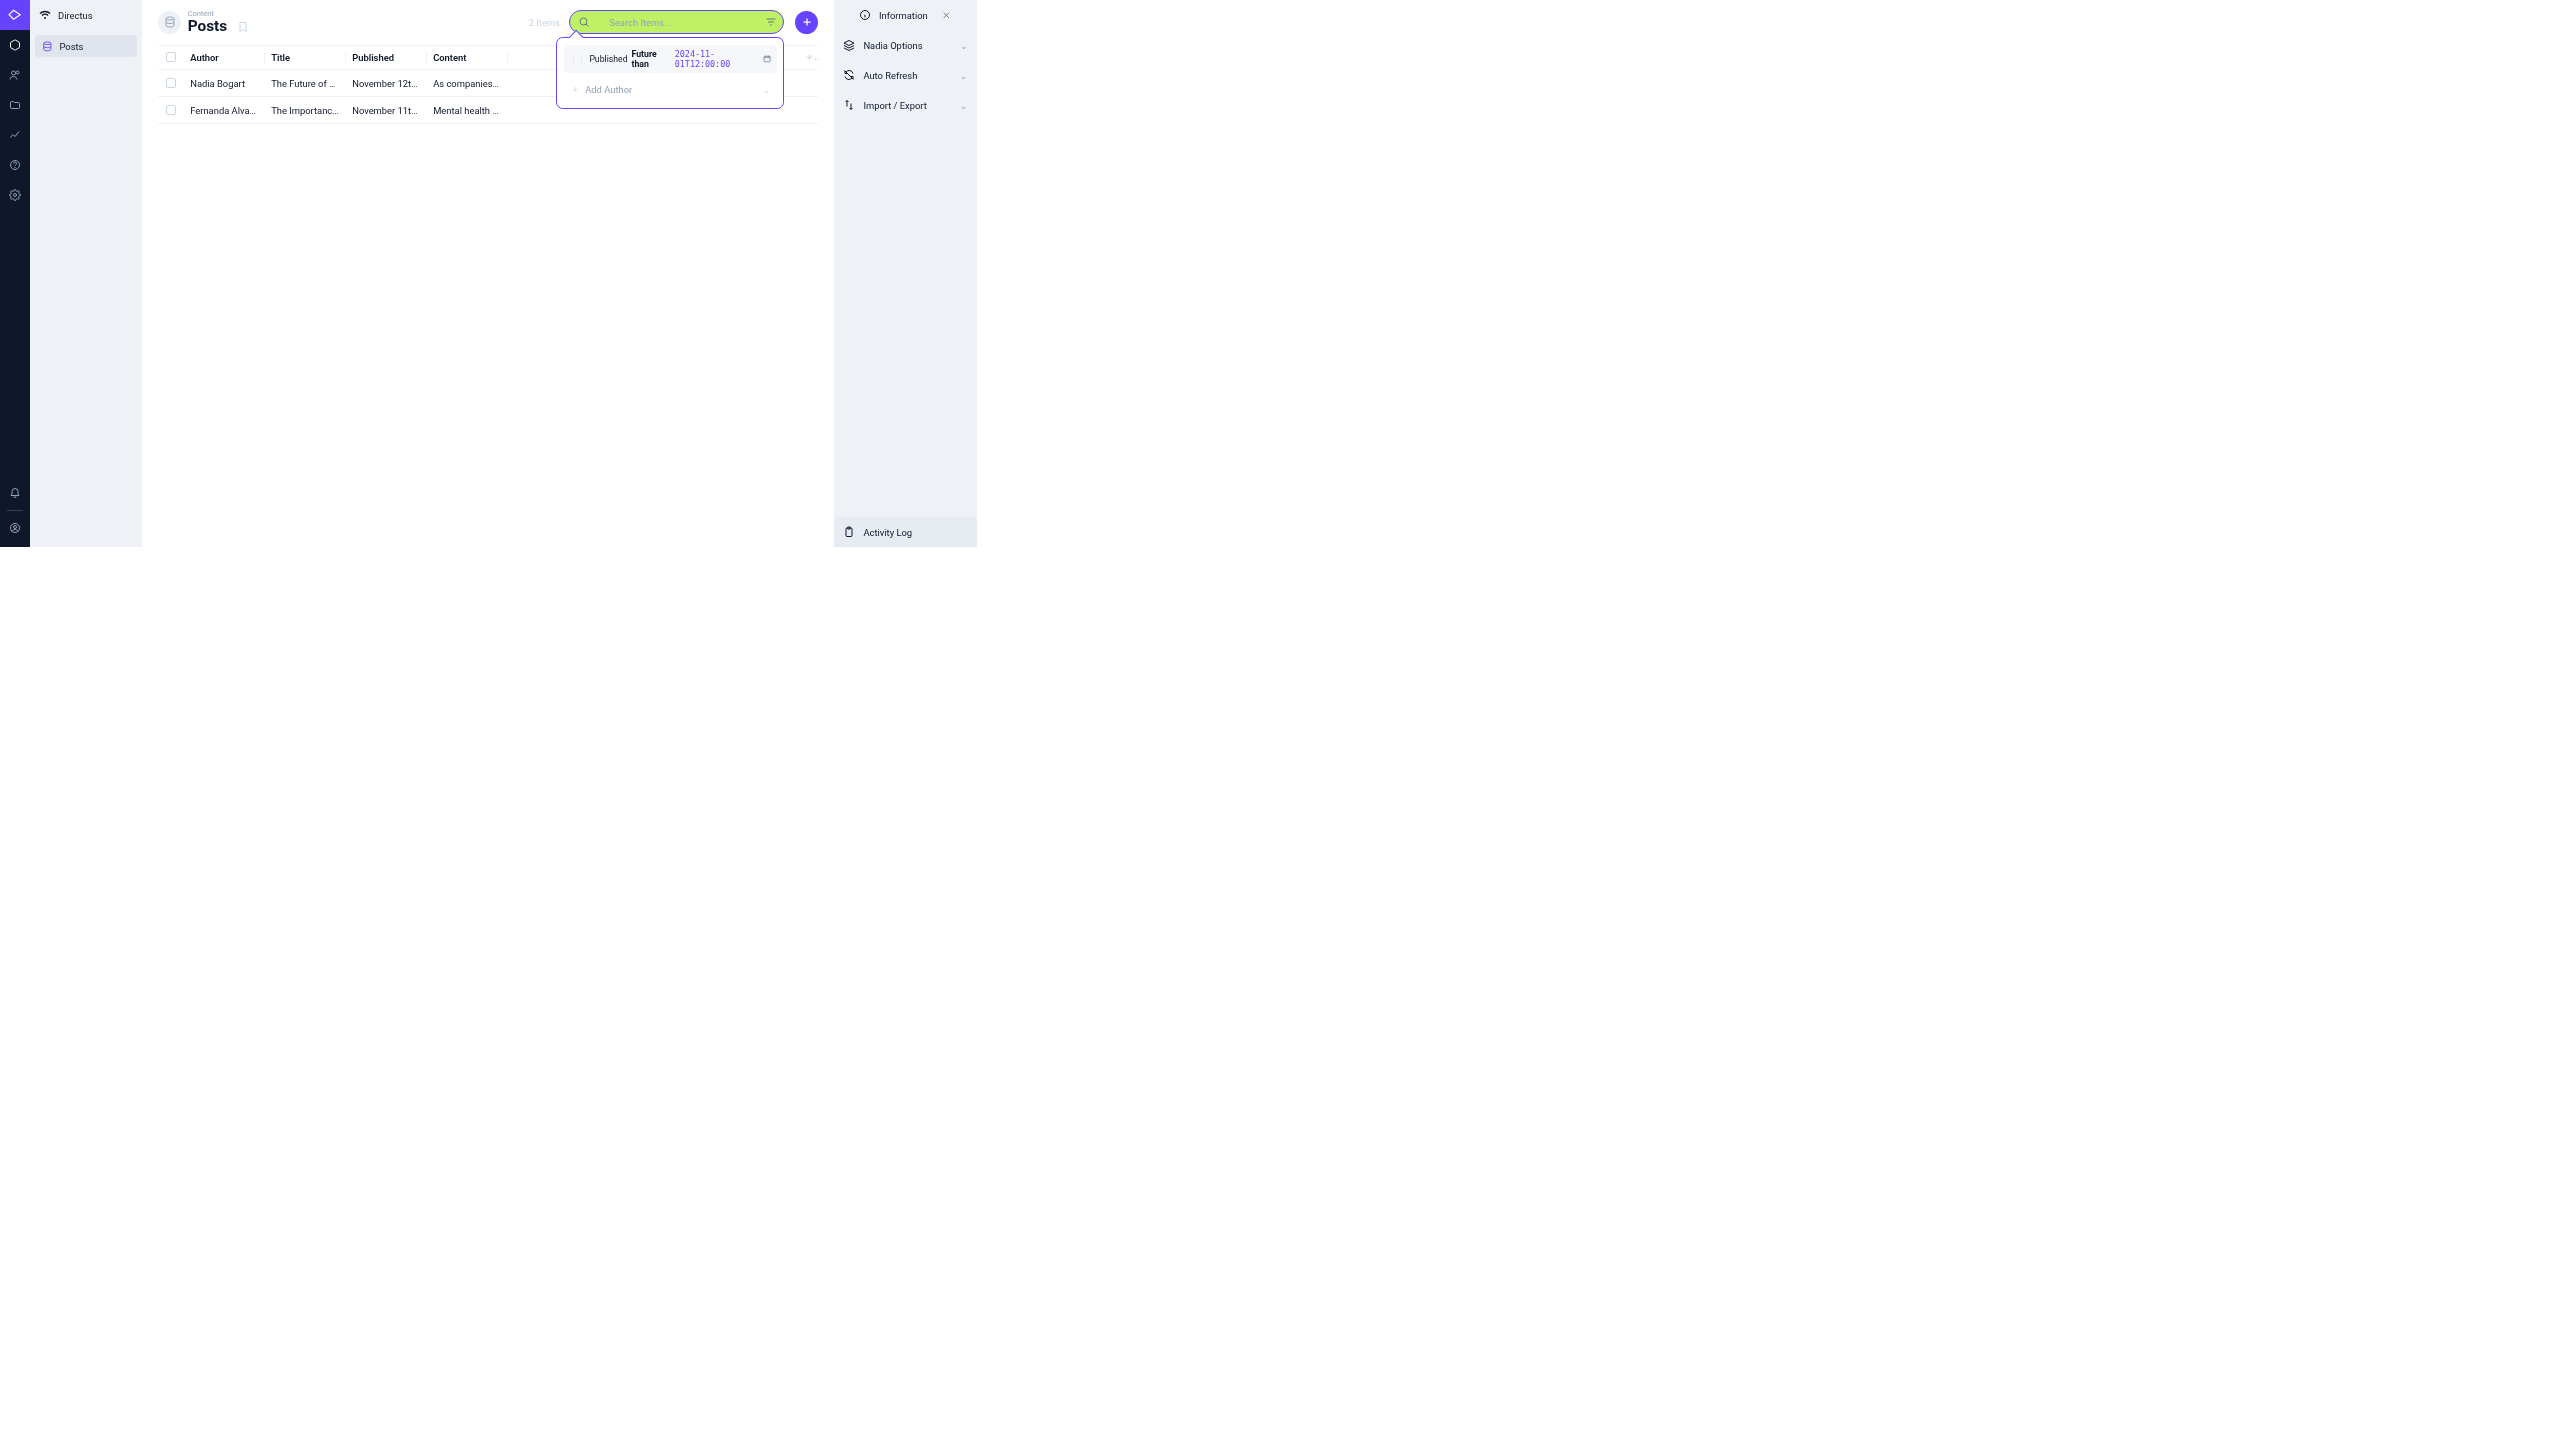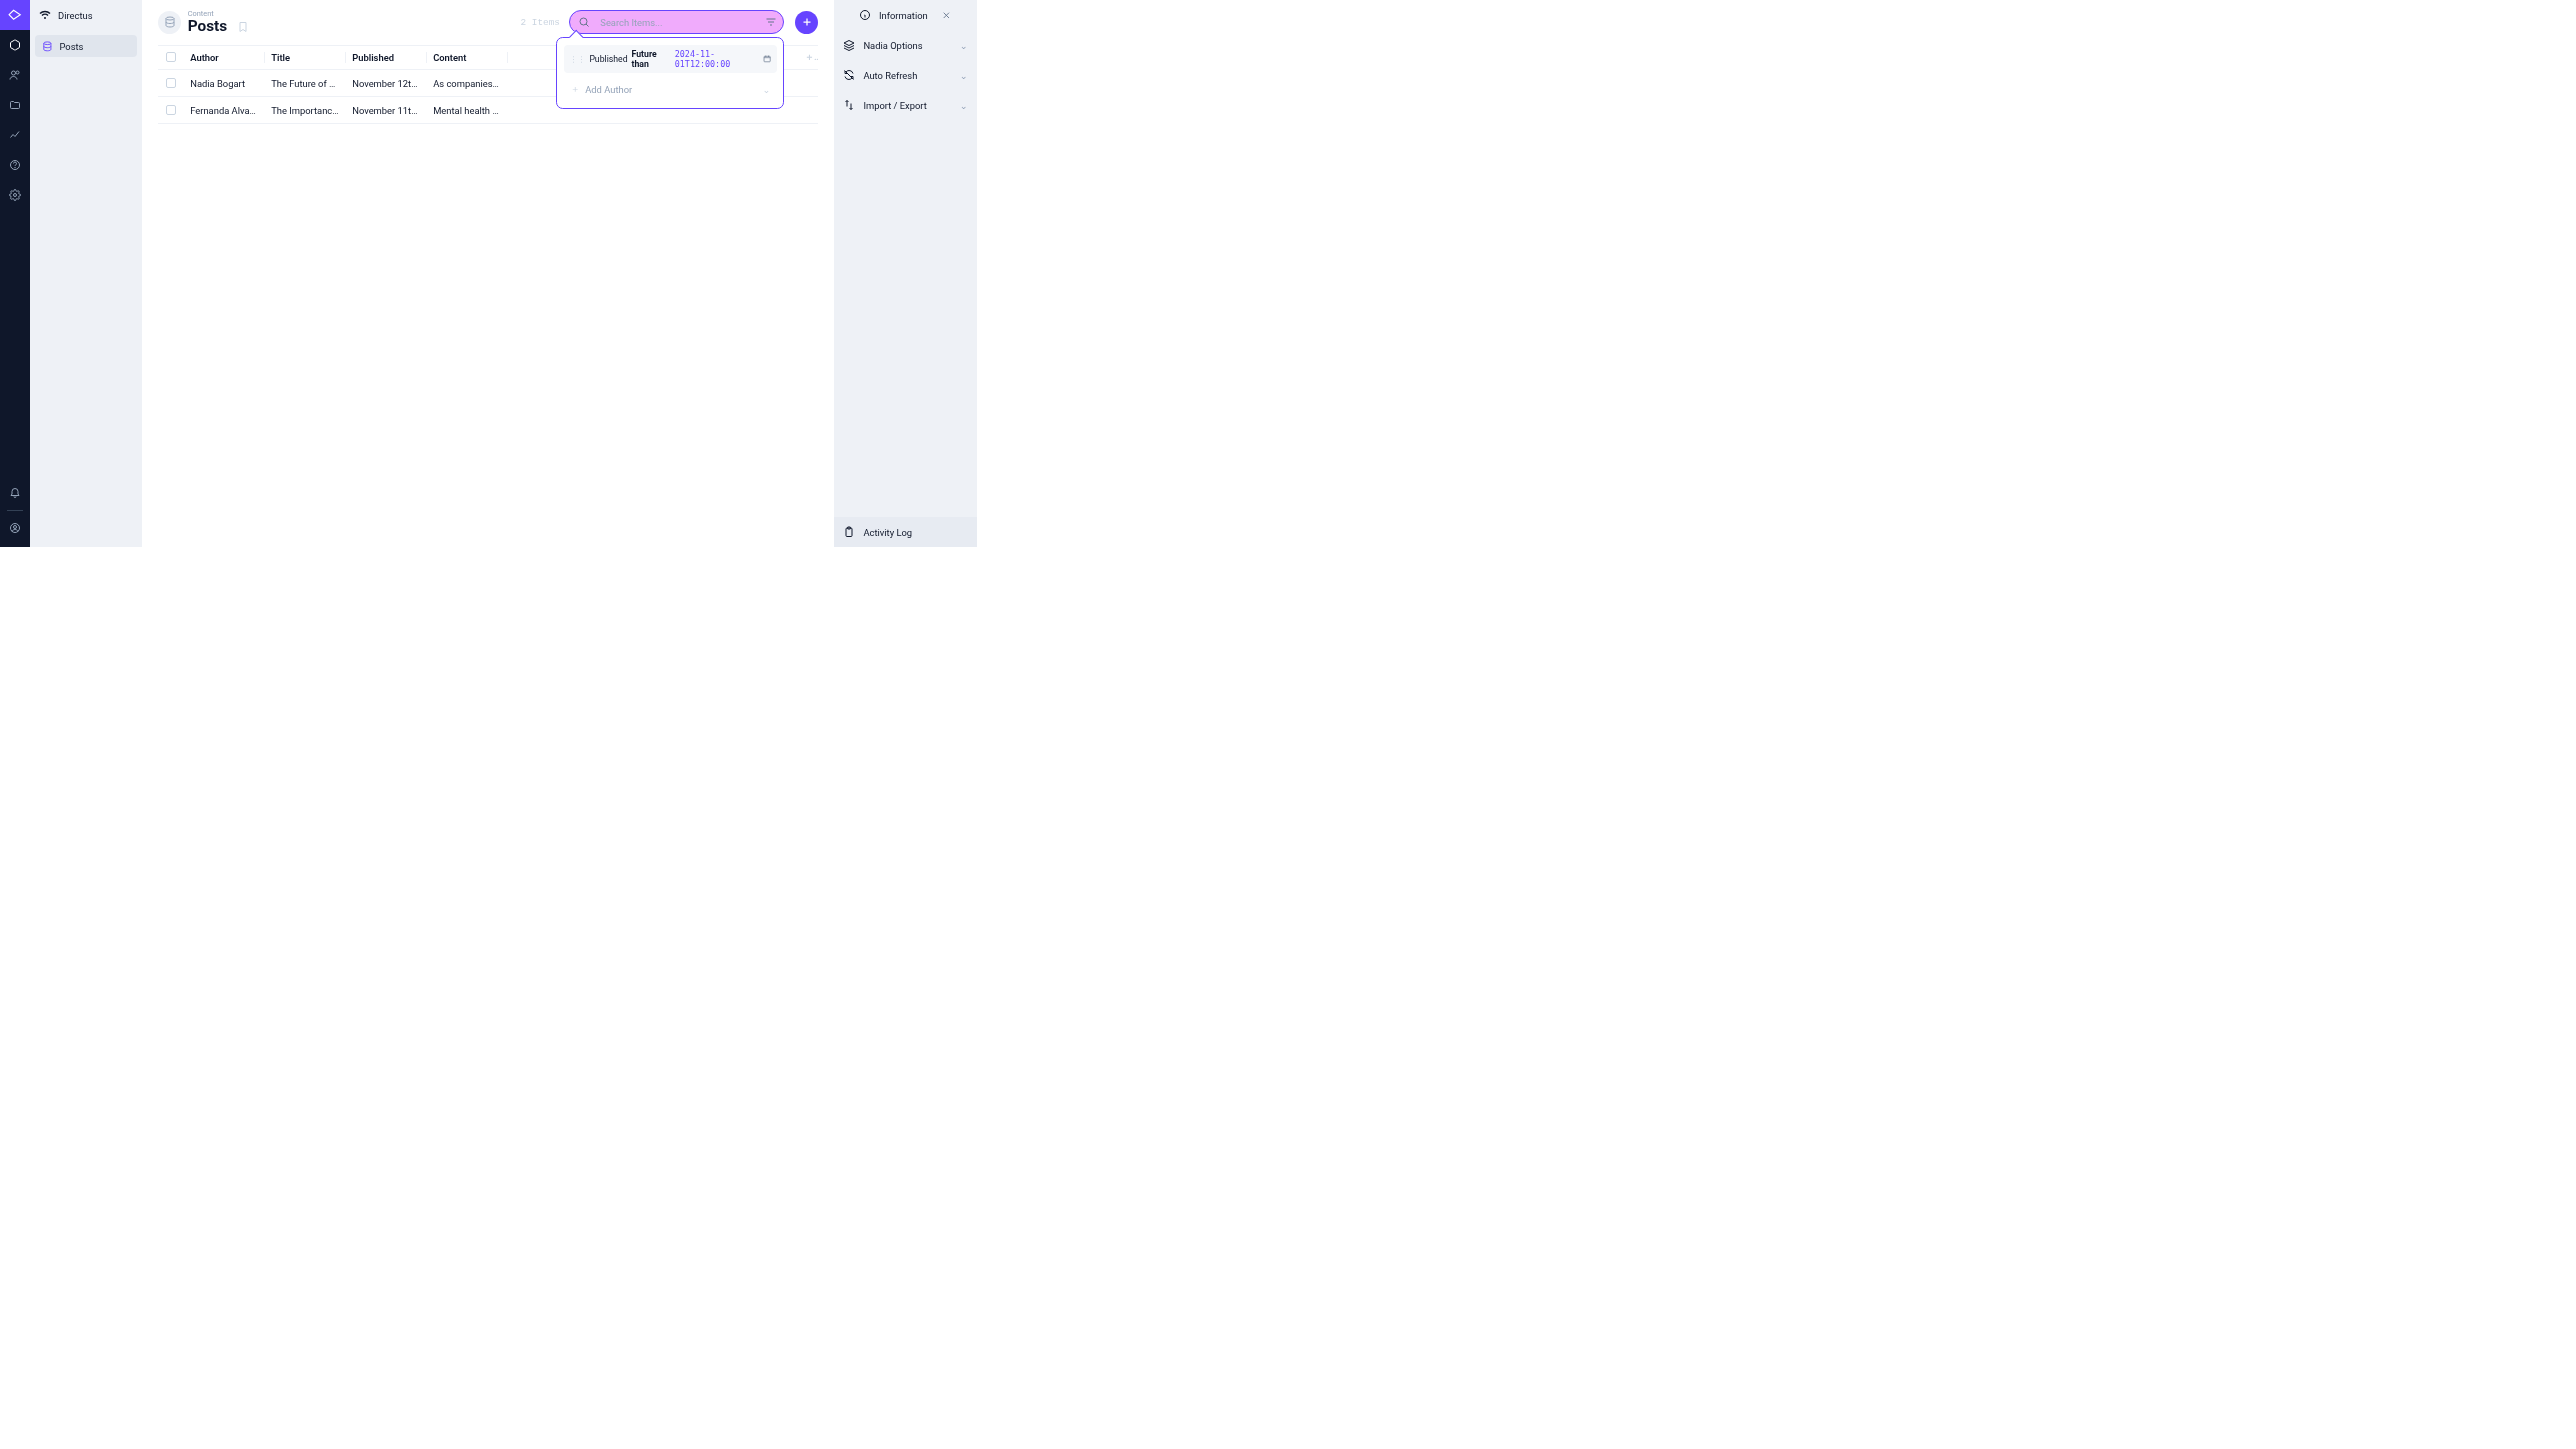--- a/index.html
+++ b/index.html
@@ -24,25 +24,25 @@
 
 
 .main { flex: 1; display: flex; flex-direction: column; background: #fff; position: relative; }
 .main-header { display: flex; align-items: center; padding: 9.4px 16px 5.4px 16px; gap: 6.7px; }
 .header-circle { width: 23px; height: 23px; border-radius: 50%; background: #eef1f6; display: flex; align-items: center; justify-content: center; color: #94a3b8; }
 .header-titles { display: flex; flex-direction: column; }
 .header-breadcrumb { font-size: 7.4px; color: #94a3b8; }
 .header-title { font-size: 15.4px; font-weight: 700; line-height: 1.1; }
 .bookmark-icon { color: #cbd5e1; cursor: pointer; margin-left: 2.7px; align-self: flex-end; padding-bottom: 2px;}
 .header-spacer { flex: 1; }
-.item-count { color: #cbd5e1; font-size: 9.4px; margin-right: 2.7px; font-family: Liberation Mono, monospace; }
+.item-count { color: #cbd5e1; font-size: 9.4px; margin-right: 2.7px; }
 
 
 .search-wrap { position: relative; }
-.search-bar { display: flex; align-items: center; border: 1.3px solid #6644ff; border-radius: 14.8px; height: 24px; padding: 0 6.7px 0 8px; gap: 10px; width: 215px; background: #f0abfc; }
+.search-bar { display: flex; align-items: center; border: 1.3px solid #6644ff; border-radius: 14.8px; height: 24px; padding: 0 6.7px 0 8px; gap: 19px; width: 215px; background: #bef264; }
 .search-bar .search-icon { color: #64748b; }
 .search-bar input { border: none; outline: none; flex: 1; font-size: 9.4px; background: transparent; }
 .search-bar input::placeholder { color: #94a3b8; }
 .search-bar .filter-icon { color: #64748b; cursor: pointer; }
 
 .filter-popover { position: absolute; top: 27px; right: 0; width: 228px; background: #fff; border: 1.3px solid #6644ff; border-radius: 6.7px; padding: 6.7px 6.7px; z-index: 10; }
 .filter-popover::before { content: ""; position: absolute; top: -6px; left: 13.4px; width: 9.4px; height: 9.4px; background: #fff; border-left: 1.3px solid #6644ff; border-top: 1.3px solid #6644ff; transform: rotate(45deg); }
 .filter-row { display: flex; align-items: center; background: #f5f7fa; border-radius: 4px; padding: 4px 5.4px; gap: 4px; margin-bottom: 5.4px; font-size: 8.7px; }
 .filter-row .drag { color: #cbd5e1; cursor: grab; font-size: 8px; }
 .filter-row .fld { color: #0f172a; }

